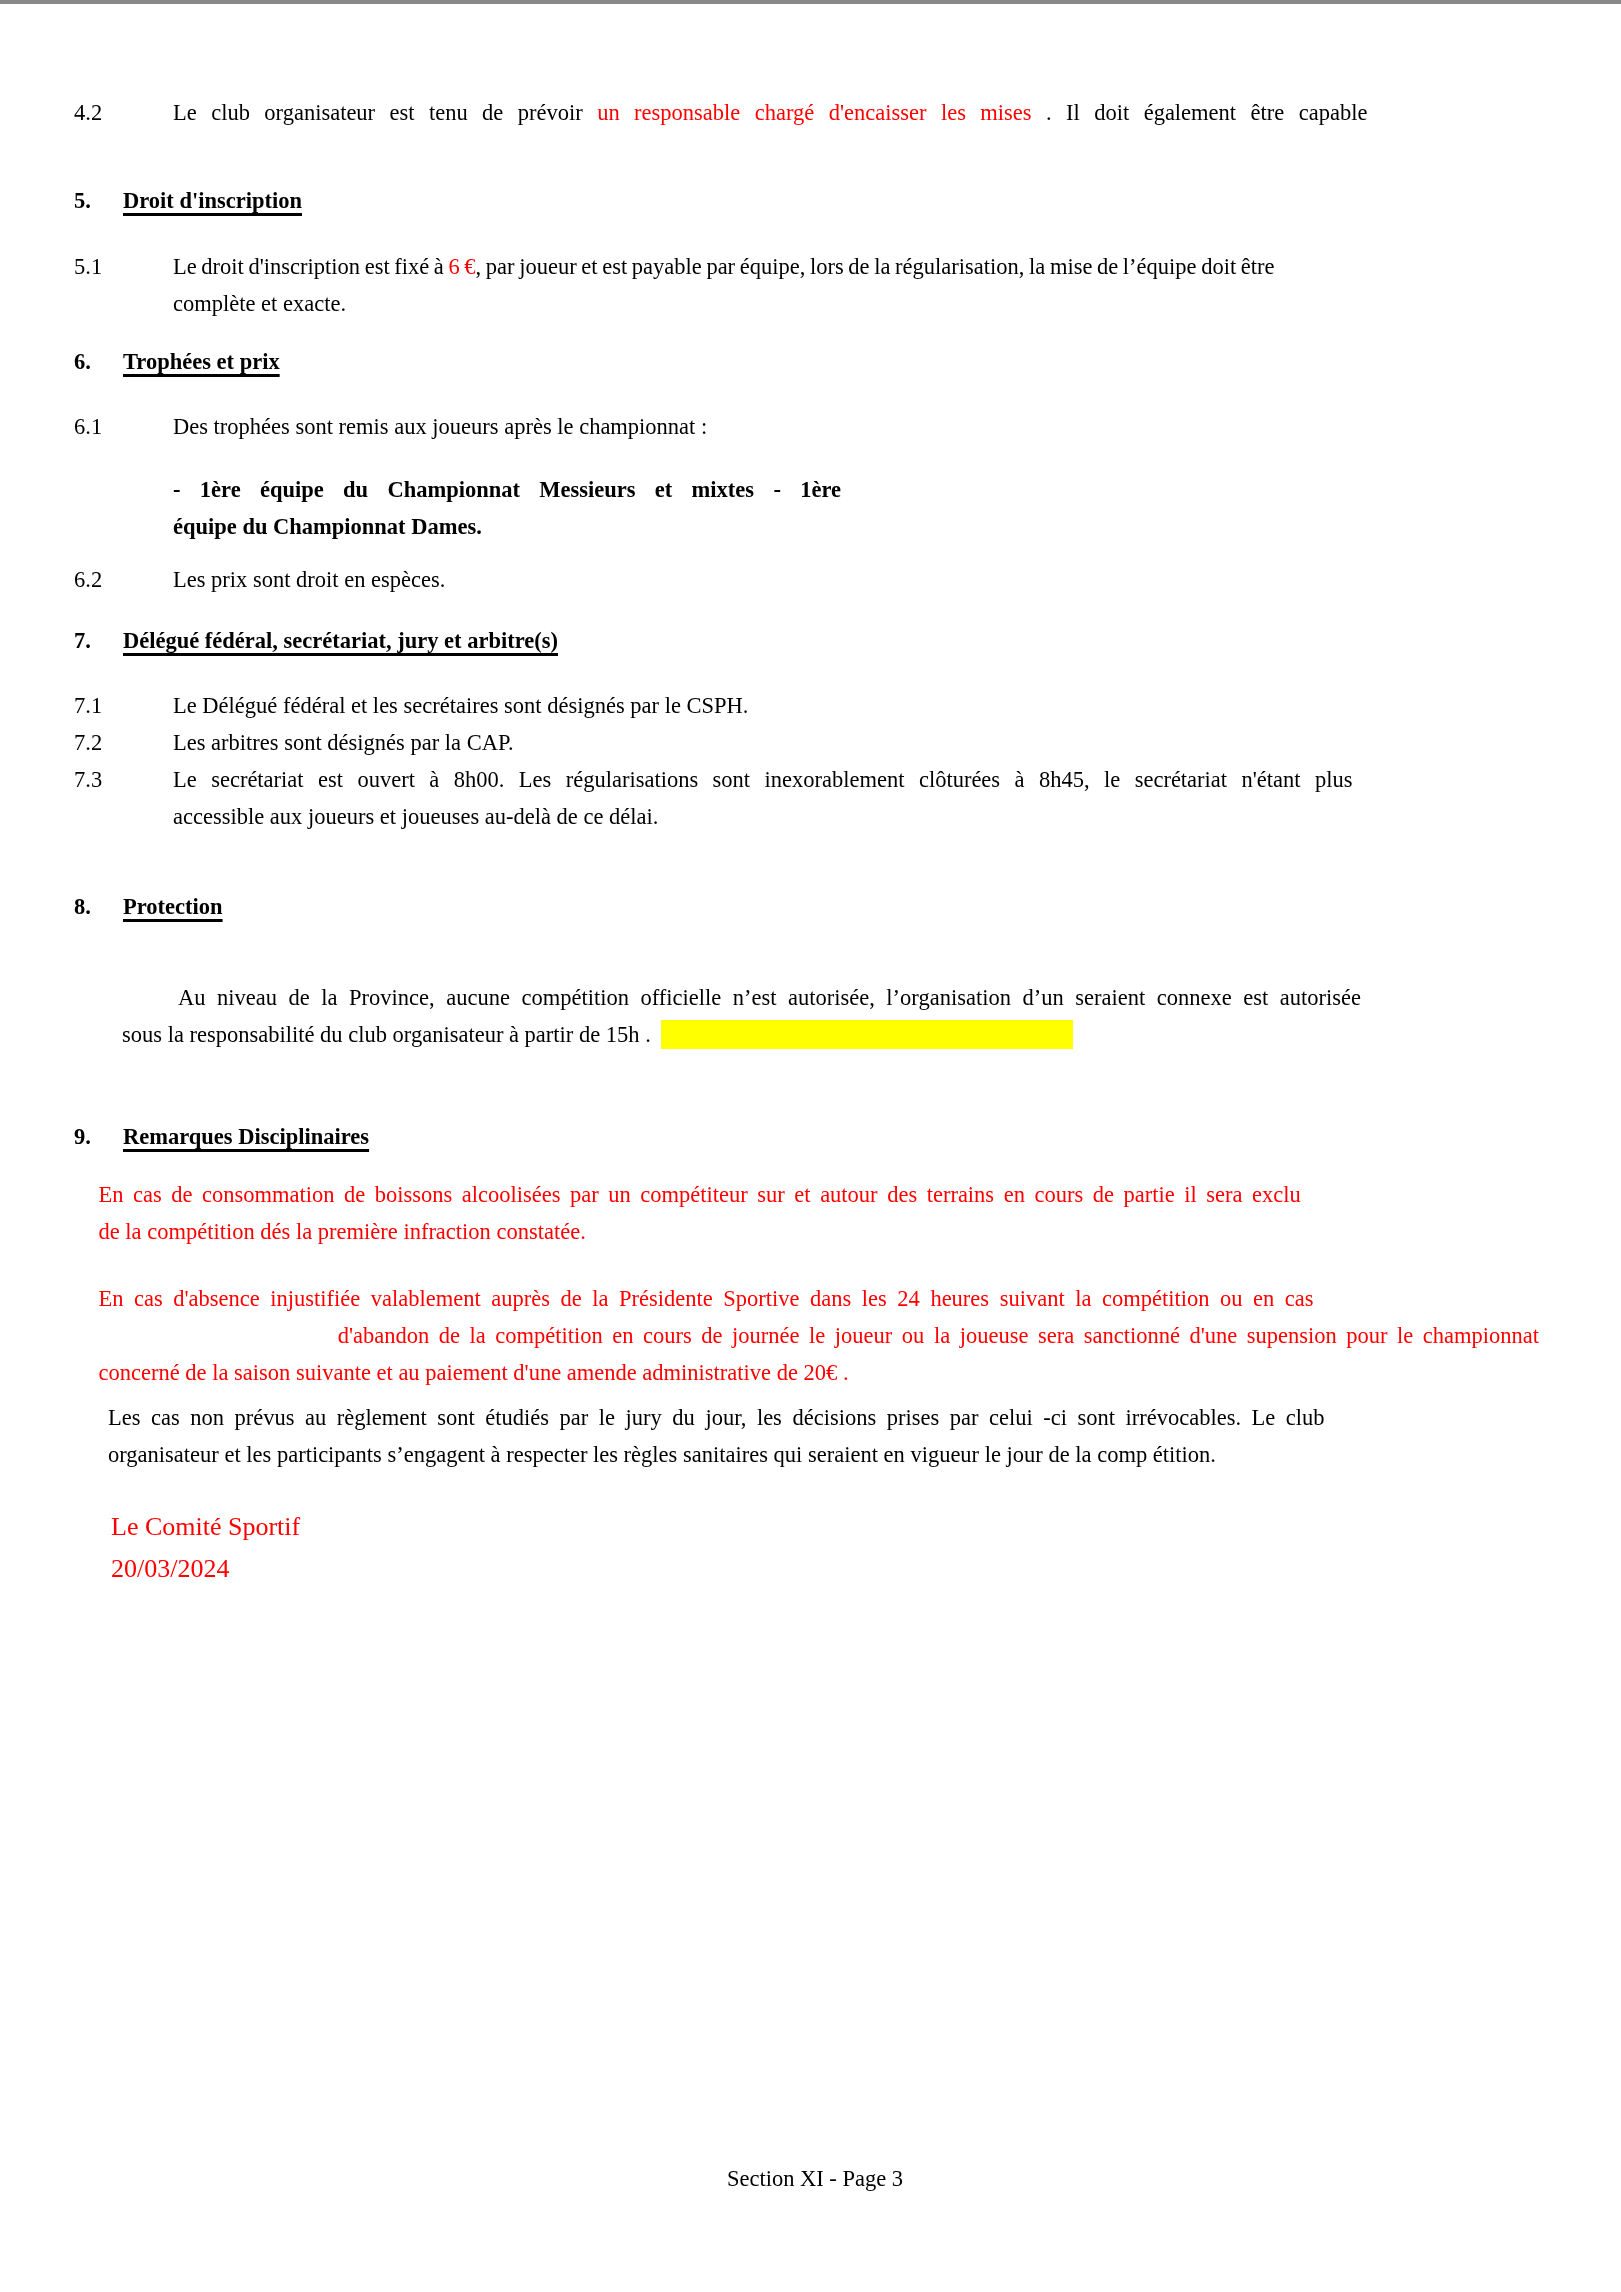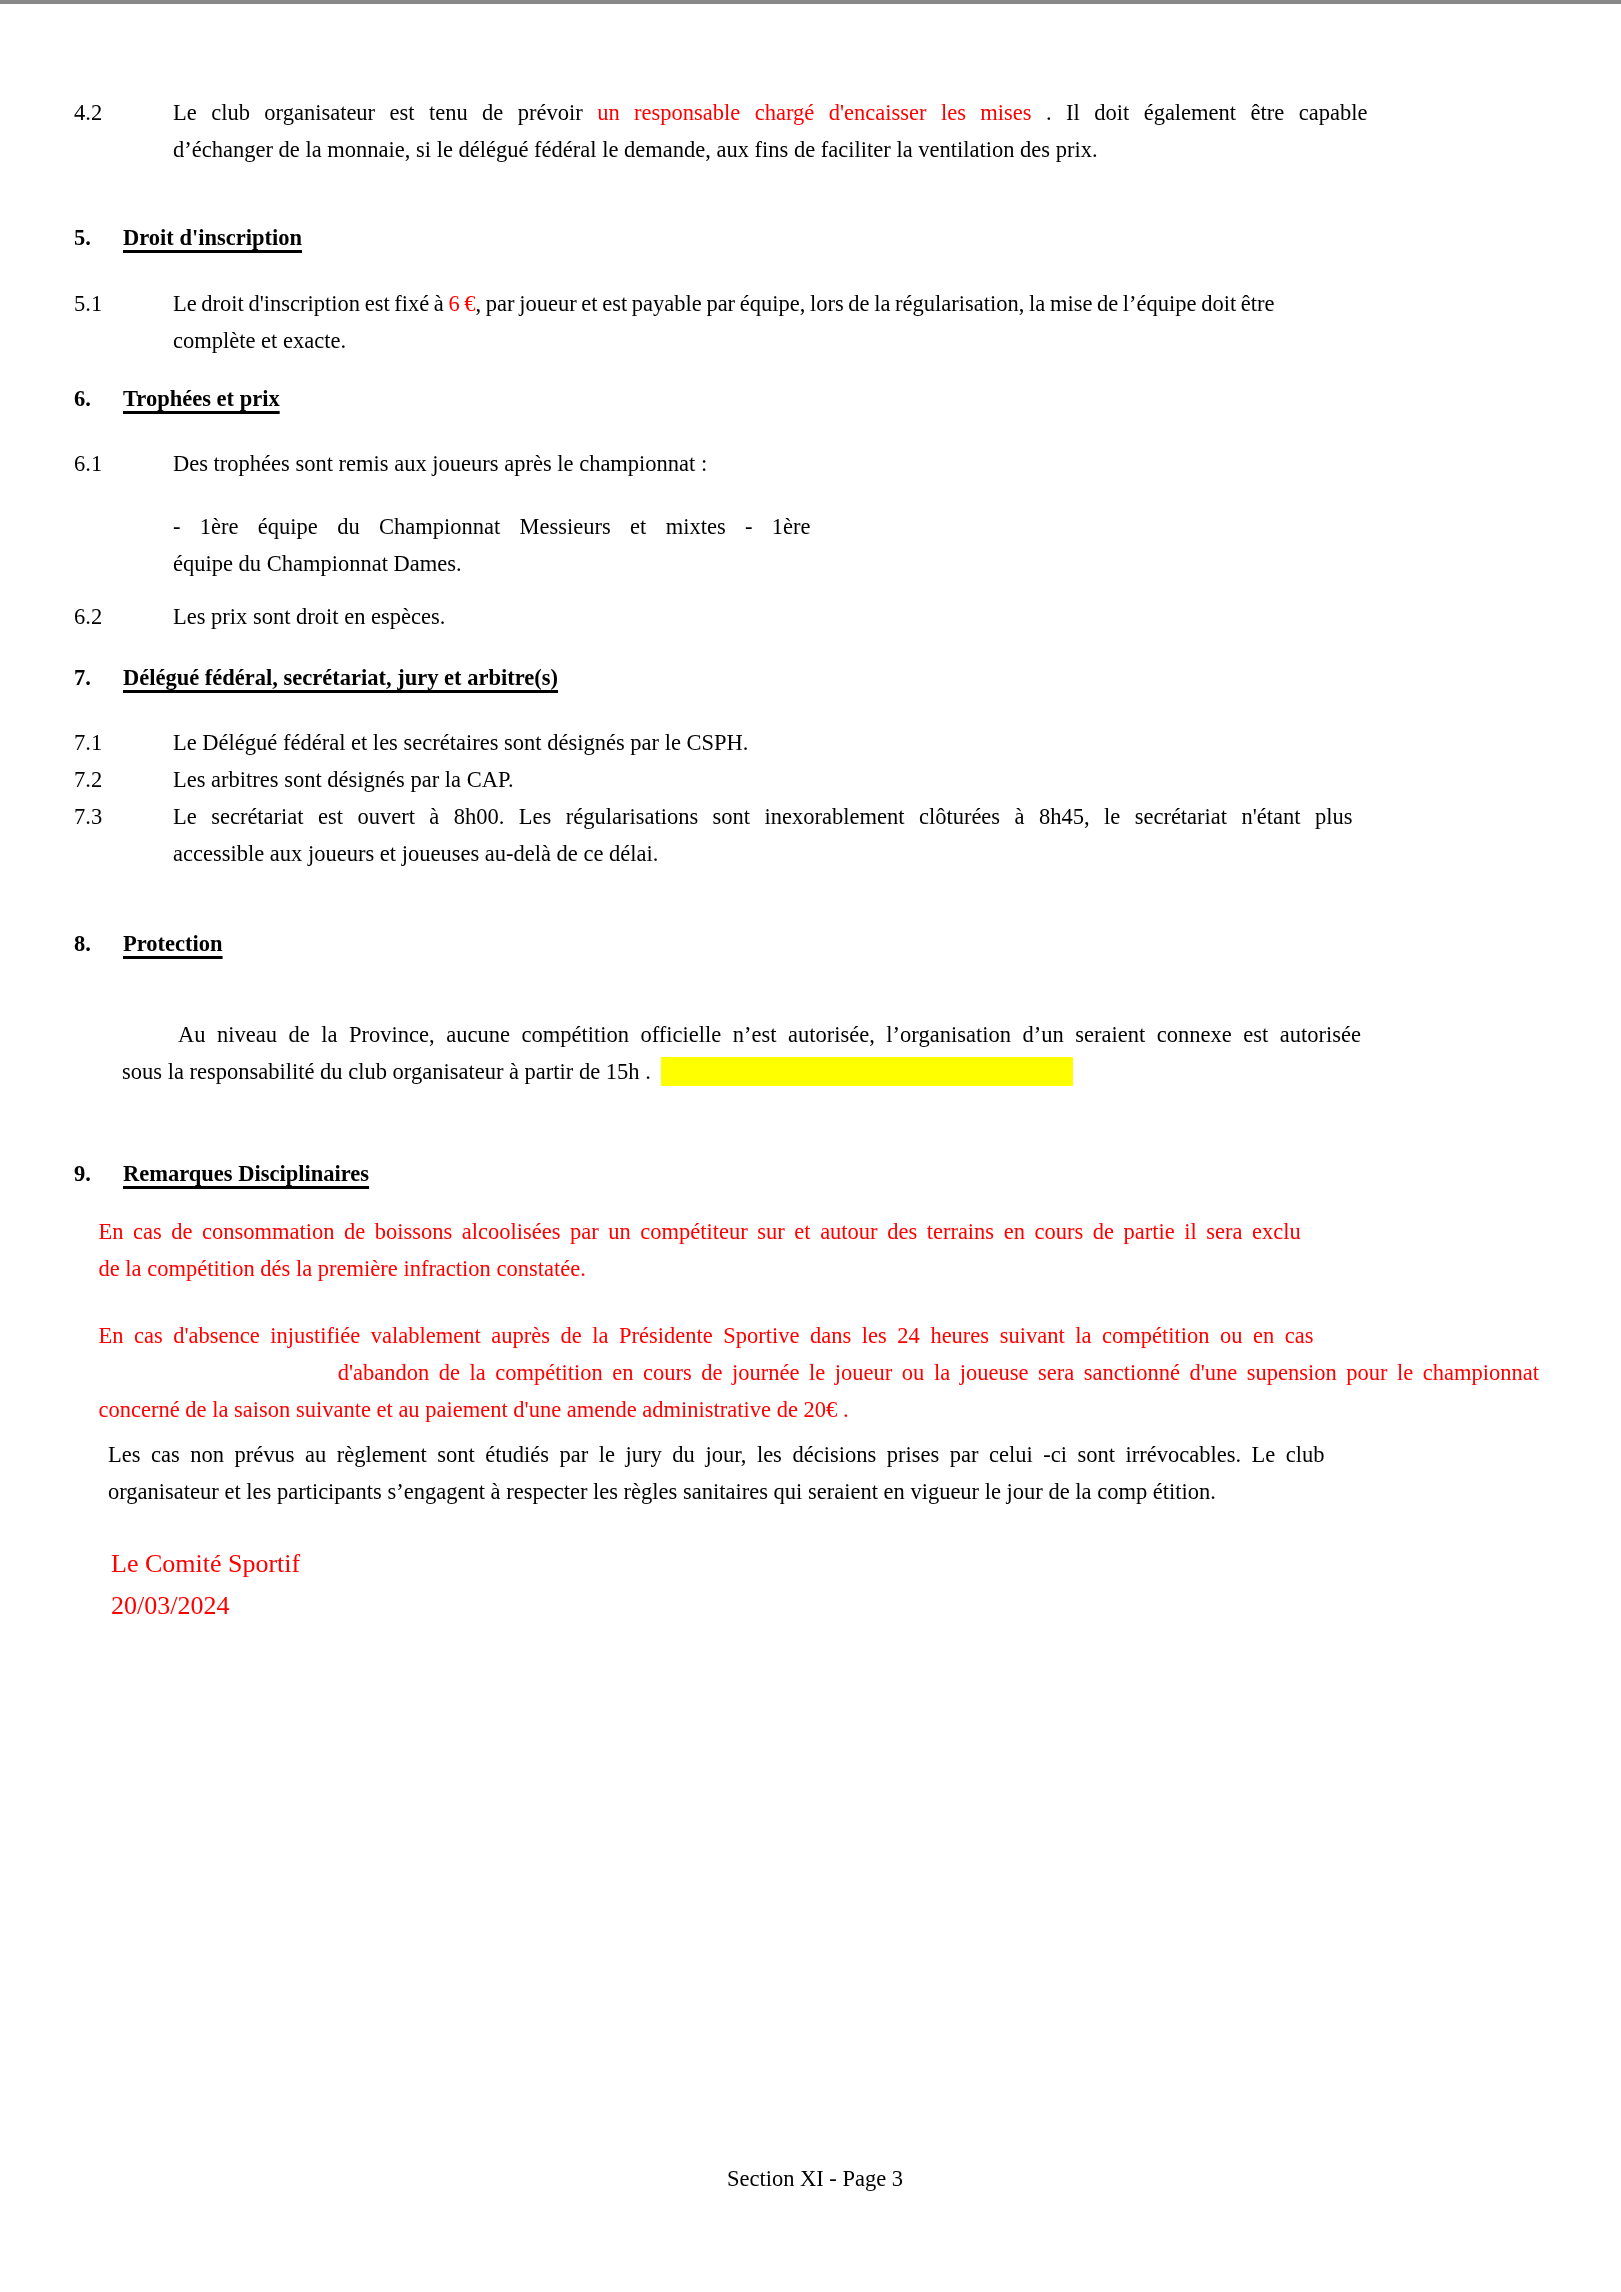--- a/index.html
+++ b/index.html
@@ -32,21 +32,21 @@
     width: 412px;
     height: 29px;
     background: var(--highlight-color, #ffff00);
     vertical-align: -6.9px;
     margin-left: 9.8px;
   }
   .mt-h5 { margin-top: 51px; }
   .mt-i51 { margin-top: 29px; }
   .mt-h6 { margin-top: 20.6px; }
   .mt-i61 { margin-top: 28px; }
-  .bullets { margin-top: 26.5px; margin-left: 99px; }
+  .bullets { margin-top: 26.5px; margin-left: 99px; font-weight: bold; }
   .mt-i62 { margin-top: 15.7px; }
   .mt-h7 { margin-top: 24.5px; }
   .mt-list7 { margin-top: 27.4px; }
   .mt-h8 { margin-top: 53px; }
   .protection { margin-top: 54px; margin-left: 48px; }
   .protection .first { text-indent: 56px; }
   .mt-h9 { margin-top: 65px; }
   .redpara1 { margin-top: 21.6px; margin-left: 24.5px; }
   .redpara2 { margin-top: 30px; margin-left: 24.5px; }
   .jurypara { margin-top: 7.8px; margin-left: 34px; }
@@ -70,21 +70,20 @@
 </head>
 <body>
 
 <div class="page">
   <div class="content">
 
     <div class="item">
       <div class="num">4.2</div>
       <div class="body">
         <div class="line" style="word-spacing:8.8px;"><span>Le club organisateur est tenu de prévoir </span><span class="red">un responsable chargé d'encaisser les mises</span><span> . Il doit également être capable</span></div>
-        <div class="line">d’échanger de la monnaie, si le délégué fédéral le demande, aux fins de faciliter la ventilation des prix.</div>
       </div>
     </div>
 
     <div class="heading mt-h5">
       <div class="num">5.</div>
       <div class="title">Droit d'inscription</div>
     </div>
 
     <div class="item mt-i51">
       <div class="num">5.1</div>

